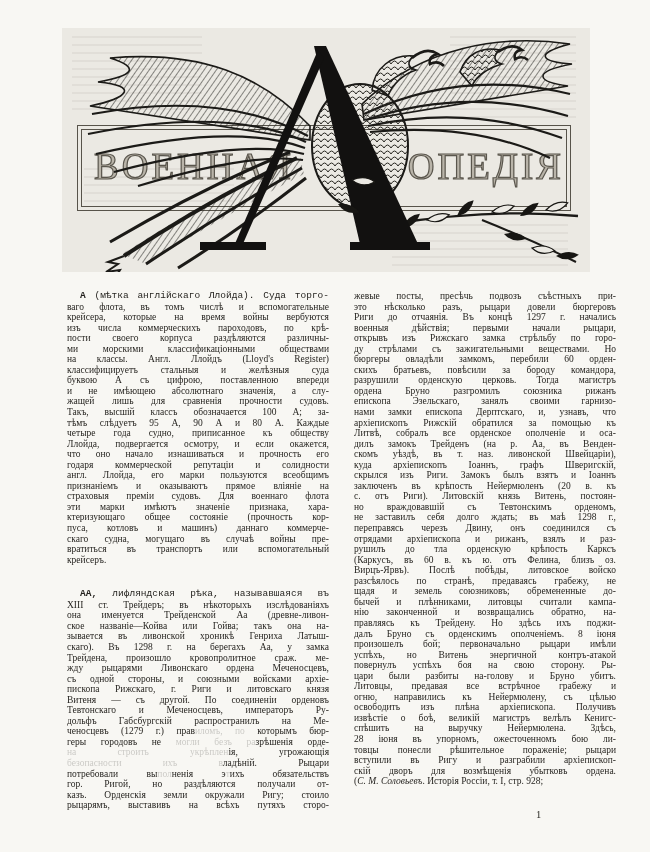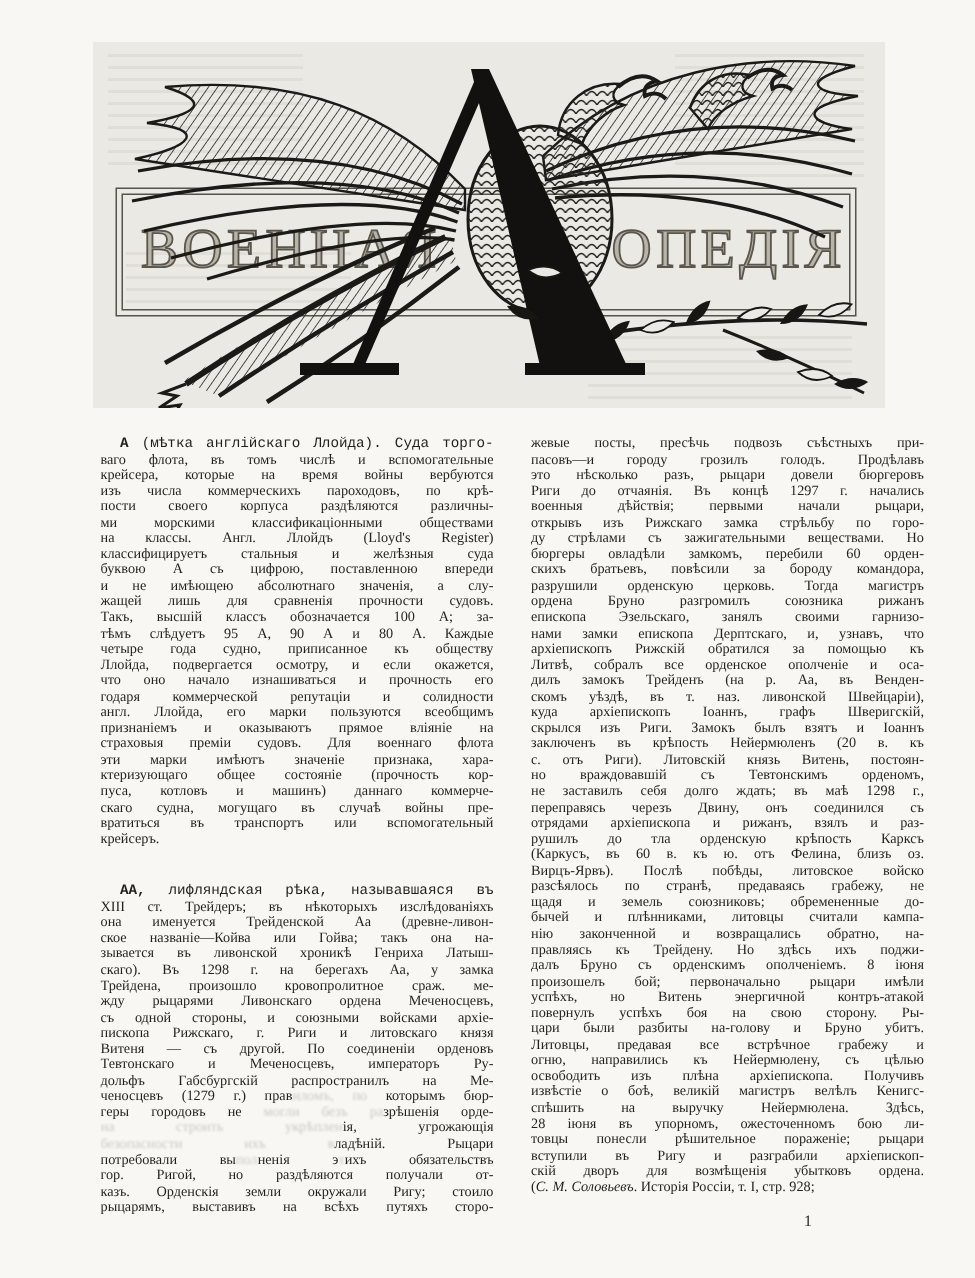--- a/index.html
+++ b/index.html
@@ -182,21 +182,20 @@
       <div class="line"><span>геры городовъ не </span><span class="fade">могли безъ ра</span><span>зрѣшенія орде-</span></div>
       <div class="line"><span class="fade">на строить укрѣплен</span><span>ія, угрожающія</span></div>
       <div class="line"><span class="fade">безопасности ихъ в</span><span>ладѣній. Рыцари</span></div>
       <div class="line"><span>потребовали вы</span><span class="fade">пол</span><span>ненія э</span><span class="fade">т</span><span>ихъ обязательствъ</span></div>
       <div class="line"><span>гор. Ригой, но раздѣляются получали от-</span></div>
       <div class="line"><span>казъ. Орденскія земли окружали Ригу; стоило</span></div>
       <div class="line"><span>рыцарямъ, выставивъ на всѣхъ путяхъ сторо-</span></div>
     </div>
   <div class="col col-right" id="col-right">
       <div class="line"><span>жевые посты, пресѣчь подвозъ съѣстныхъ при-</span></div>
-      <div class="line"><span>пасовъ—и городу грозилъ голодъ. Продѣлавъ</span></div>
       <div class="line"><span>это нѣсколько разъ, рыцари довели бюргеровъ</span></div>
       <div class="line"><span>Риги до отчаянія. Въ концѣ 1297 г. начались</span></div>
       <div class="line"><span>военныя дѣйствія; первыми начали рыцари,</span></div>
       <div class="line"><span>открывъ изъ Рижскаго замка стрѣльбу по горо-</span></div>
       <div class="line"><span>ду стрѣлами съ зажигательными веществами. Но</span></div>
       <div class="line"><span>бюргеры овладѣли замкомъ, перебили 60 орден-</span></div>
       <div class="line"><span>скихъ братьевъ, повѣсили за бороду командора,</span></div>
       <div class="line"><span>разрушили орденскую церковь. Тогда магистръ</span></div>
       <div class="line"><span>ордена Бруно разгромилъ союзника рижанъ</span></div>
       <div class="line"><span>епископа Эзельскаго, занялъ своими гарнизо-</span></div>

